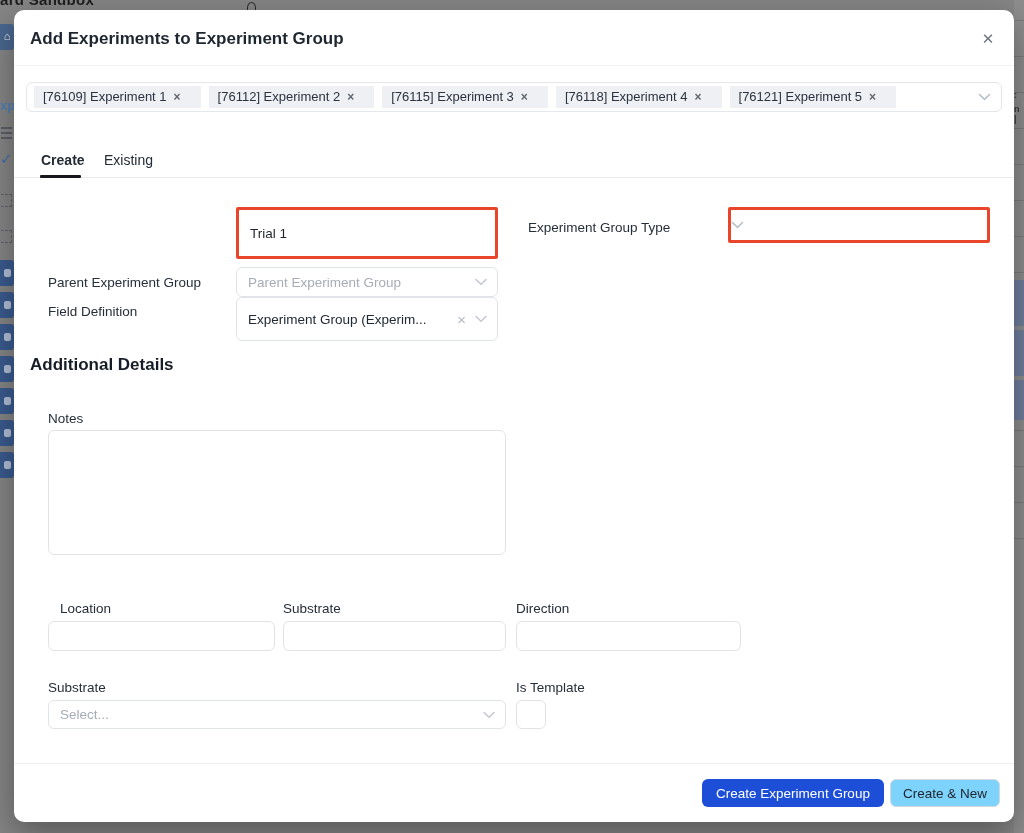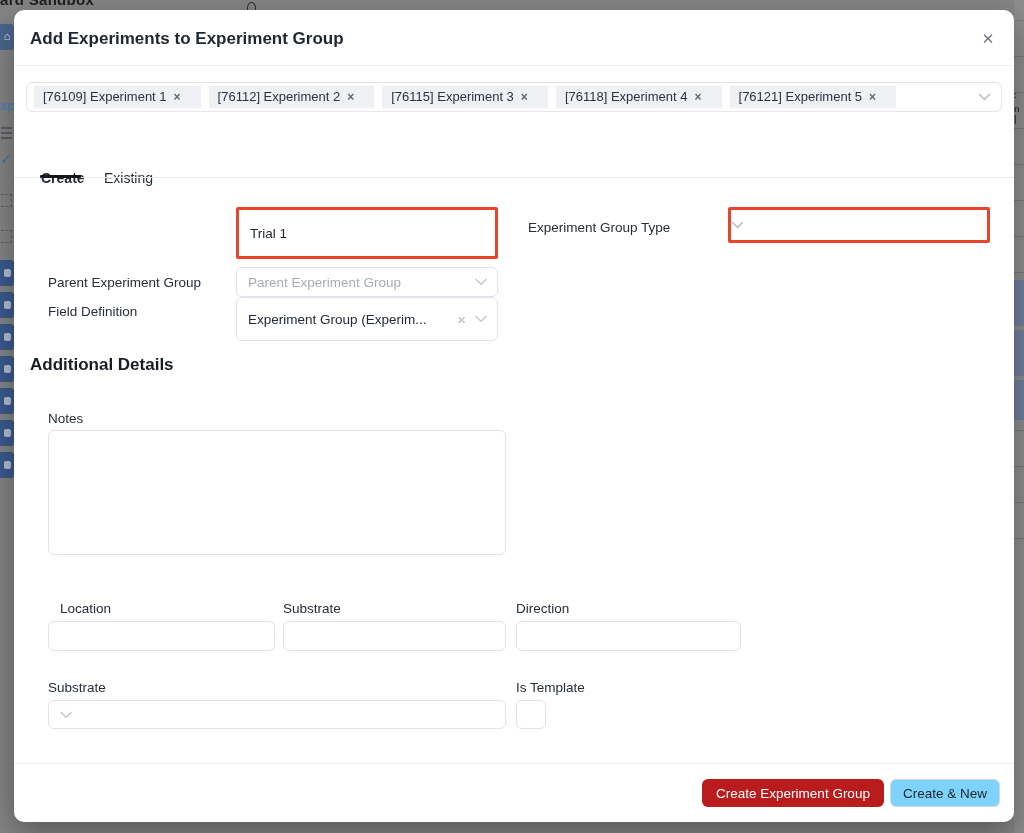--- a/index.html
+++ b/index.html
@@ -42,21 +42,21 @@
   .hdr-divider { left:0; top:55px; width:100%; height:1px; background:#f0f1f3; }
 
   
   .tagbar { left:12px; top:72px; width:976px; height:30px; border:1px solid #e3e6ea; border-radius:6px; display:flex; align-items:center; padding:0 10px 0 7px; gap:8px; background:#fff; }
   .tag { background:#eef0f3; border-radius:0; padding:3px 20px 4px 9px; font-size:13px; color:#2b3340; display:flex; align-items:center; gap:7px; white-space:nowrap; }
   .tag .x { font-size:12px; font-weight:700; color:#60666e; cursor:pointer; line-height:1; }
   .tagbar .spacer { flex:1; }
 
   
   .tabs-border { left:0; top:167px; width:100%; height:1px; background:#e9ebee; }
-  .tab { top:142px; font-size:14px; color:#232b35; cursor:pointer;margin-top:18px; }
+  .tab { top:142px; font-size:14px; color:#232b35; cursor:pointer; }
   .tab-create { left:27px; font-weight:700; }
   .tab-existing { left:90px; font-weight:400; }
   .tab-underline { left:26px; top:165px; width:41px; height:3px; background:#16181d; border-radius:1px; }
 
   
   .flabel { font-size:13.5px; color:#262e39; line-height:1.6; }
   .annot { border:3px solid #e8452a; border-radius:2px; background:#fff; display:flex; align-items:center; }
   .annot .val { font-size:13.5px; color:#1f242c; padding-left:11px; flex:1; }
   .sel { border:1px solid #e0e4e9; border-radius:6px; background:#fff; display:flex; align-items:center; padding:0 10px 0 11px; font-size:13.5px; }
   .sel .ph { color:#a7adb6; flex:1; }
@@ -198,23 +198,24 @@
   <div class="abs flabel" style="left:46px;top:588px;">Location</div>
   <div class="abs flabel" style="left:269px;top:588px;">Substrate</div>
   <div class="abs flabel" style="left:502px;top:588px;">Direction</div>
   <div class="abs inp" style="left:34px;top:611px;width:227px;height:30px;"></div>
   <div class="abs inp" style="left:269px;top:611px;width:223px;height:30px;"></div>
   <div class="abs inp" style="left:502px;top:611px;width:225px;height:30px;"></div>
 
   <div class="abs flabel" style="left:34px;top:667px;">Substrate</div>
   <div class="abs flabel" style="left:502px;top:667px;">Is Template</div>
   <div class="abs sel" style="left:34px;top:690px;width:458px;height:29px;">
+    <span class="ph">Select...</span>
     <svg class="chev" width="12" height="8" viewBox="0 0 12 8">
         <path d="M1 1.5 L6 6.3 L11 1.5" fill="none" stroke="#c3c8cf" stroke-width="1.5" stroke-linecap="round"></path>
       </svg>
   </div>
   <div class="abs checkbox" style="left:502px;top:690px;width:30px;height:29px;"></div>
 
   <div class="abs foot-divider"></div>
-  <div class="abs btn btn-primary" style="background: #b91c1c;">Create Experiment Group</div>
+  <div class="abs btn btn-primary" style="background: #1d4ed8;">Create Experiment Group</div>
   <div class="abs btn btn-secondary">Create &amp; New</div>
 
 </div>
 
 </body></html>

